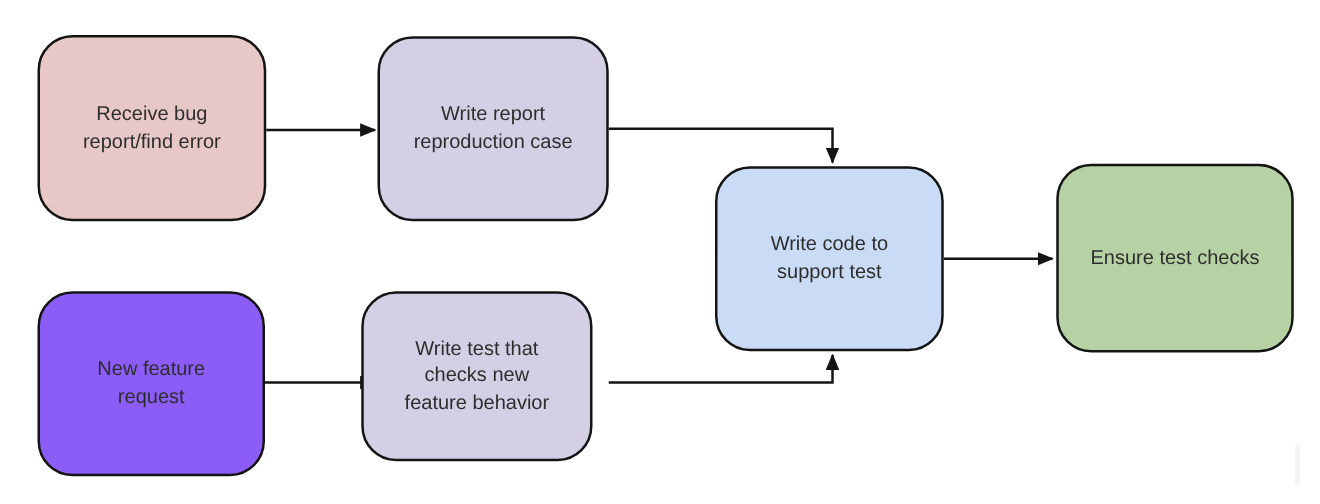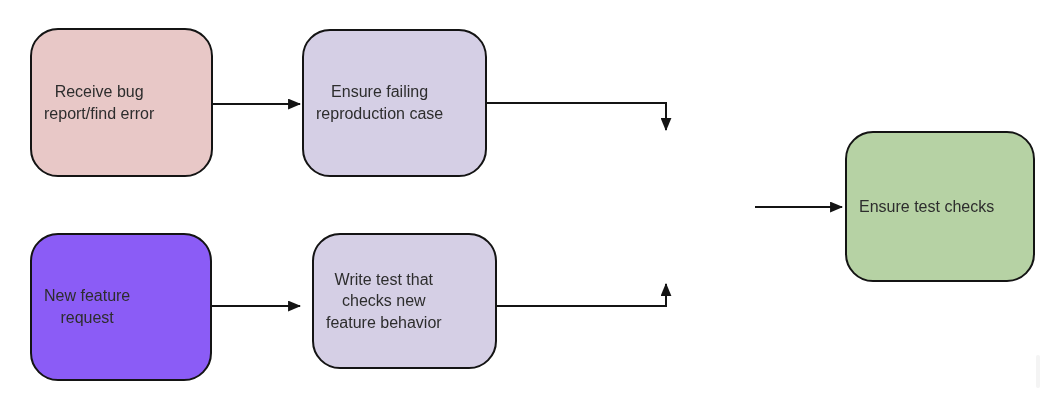--- a/index.html
+++ b/index.html
@@ -23,32 +23,33 @@
     height: 403px;
     pointer-events: none;
   }
   .node {
     position: absolute;
     box-sizing: border-box;
     border: 2px solid #141414;
     border-radius: 28px;
     display: flex;
     align-items: center;
+    justify-content: center;
     text-align: center;
     font-size: 16px;
     line-height: 1.35;
     color: #2d2d2d;
     white-space: pre-line;
     padding: 8px 12px;
   }
   
   #n-receive  { left: 30px;  top: 28px;  width: 183px; height: 149px; }
   #n-repro    { left: 302px; top: 29px;  width: 185px; height: 148px; }
   #n-feature  { left: 30px;  top: 233px; width: 182px; height: 148px; }
-  #n-test     { left: 312px; top: 233px; width: 185px; height: 136px; }
+  #n-test     { left: 289px; top: 233px; width: 185px; height: 136px; }
   #n-code     { left: 572px; top: 133px; width: 183px; height: 148px; }
   #n-pass     { left: 845px; top: 131px; width: 190px; height: 151px; }
   .scroll-artifact {
     position: absolute;
     left: 1036px;
     top: 355px;
     width: 4px;
     height: 33px;
     background: #f4f4f4;
     border-radius: 2px;
@@ -73,35 +74,39 @@
       <path d="M755,207 L842,207" marker-end="url(#ah)"></path>
     </g>
   </svg>
 
   <div class="node" id="n-receive" style="background-color: rgb(232, 200, 199);">
     <span>Receive bug
 report/find error</span>
   </div>
 
   <div class="node" id="n-repro" style="background-color: rgb(213, 207, 229);">
-    <span>Ensure failing
+    <span>Write report
 reproduction case</span>
   </div>
 
   <div class="node" id="n-feature" style="background-color: #8b5cf6;">
     <span>New feature
 request</span>
   </div>
 
   <div class="node" id="n-test" style="background-color: rgb(213, 207, 229);">
     <span>Write test that
 checks new
 feature behavior</span>
   </div>
 
+  <div class="node" id="n-code" style="background-color: rgb(202, 219, 245);">
+    <span>Write code to
+support test</span>
+  </div>
 
   <div class="node" id="n-pass" style="background-color: rgb(182, 210, 164);">
     <span>Ensure test checks</span>
   </div>
 
   <div class="scroll-artifact"></div>
 
 </div>
 
 </body></html>

